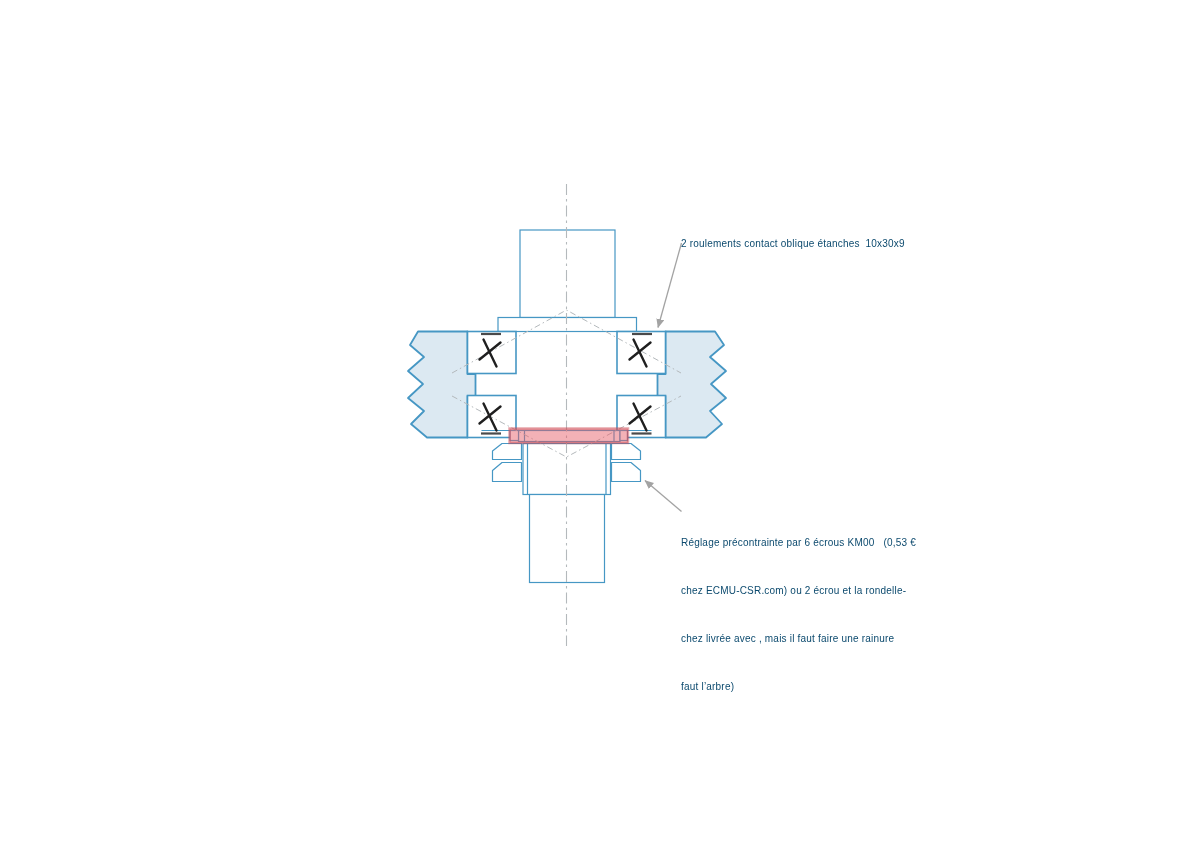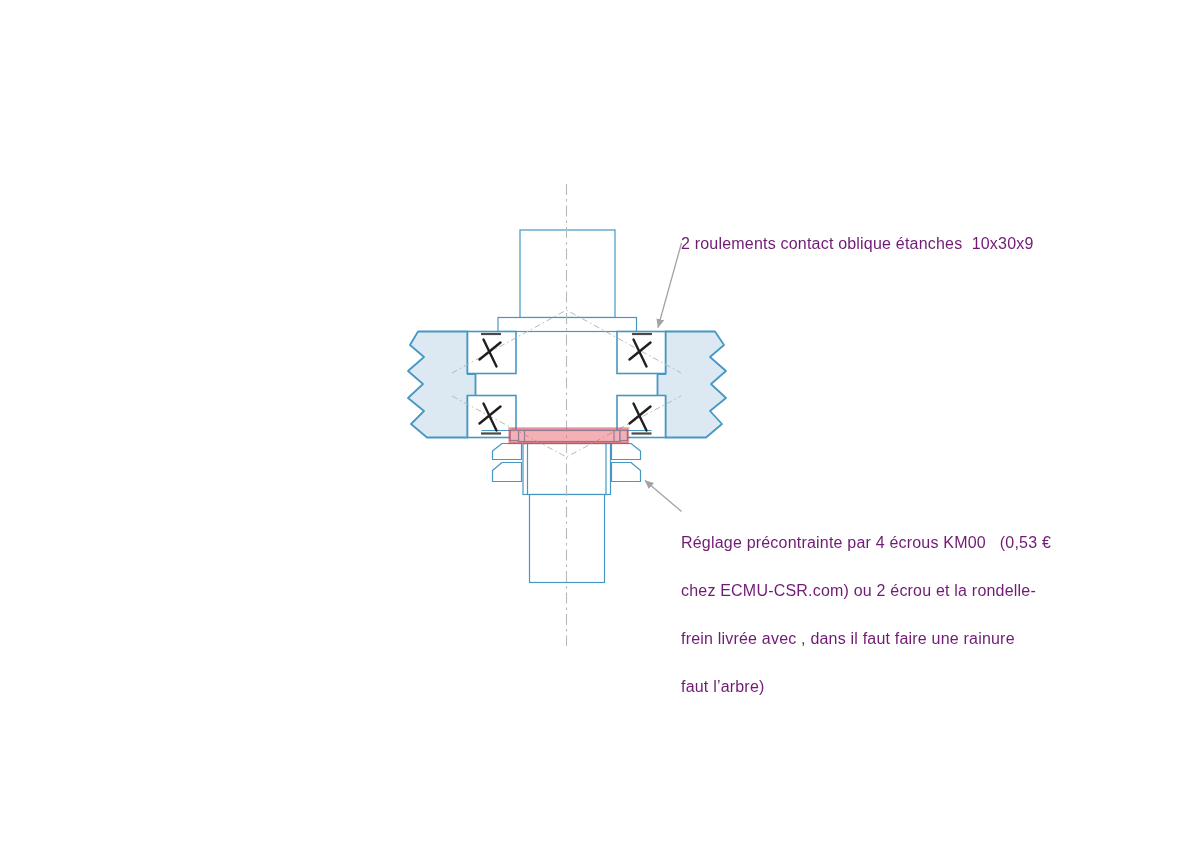--- a/index.html
+++ b/index.html
@@ -17,22 +17,22 @@
     height: 842px;
     background: #ffffff;
   }
   svg.drawing {
     position: absolute;
     left: 0;
     top: 0;
   }
   .note {
     position: absolute;
-    color: #701a75;
-    font-size: 16px;
+    color: #0c4a6e;
+    font-size: 10px;
     line-height: 16px;
     letter-spacing: 0.2px;
     white-space: pre;
   }
   .note div { white-space: pre; }
   #note-bearings { left: 681px; top: 204px; }
   #note-preload  { left: 681px; top: 503px; width: 240px; }
 </style>
 </head>
 <body>
@@ -127,19 +127,19 @@
 
     <line x1="681.5" y1="243" x2="658" y2="327.5" stroke="#A3A3A3" stroke-width="1.3" marker-end="url(#arrowhead)"></line>
     <line x1="681.5" y1="511.5" x2="645" y2="480.5" stroke="#A3A3A3" stroke-width="1.3" marker-end="url(#arrowhead)"></line>
   </svg>
 
   <div class="note" id="note-bearings">
     <div>2 roulements contact oblique étanches  10x30x9</div>
   </div>
 
   <div class="note" id="note-preload">
-    <div>Réglage précontrainte par 4 écrous KM00   (0,53 €</div>
+    <div>Réglage précontrainte par 6 écrous KM00   (0,53 €</div>
     <div>chez ECMU-CSR.com) ou 2 écrou et la rondelle-</div>
-    <div>frein livrée avec , dans il faut faire une rainure</div>
+    <div>chez livrée avec , mais il faut faire une rainure</div>
     <div>faut l’arbre)</div>
   </div>
 
 </div>
 
 </body></html>

